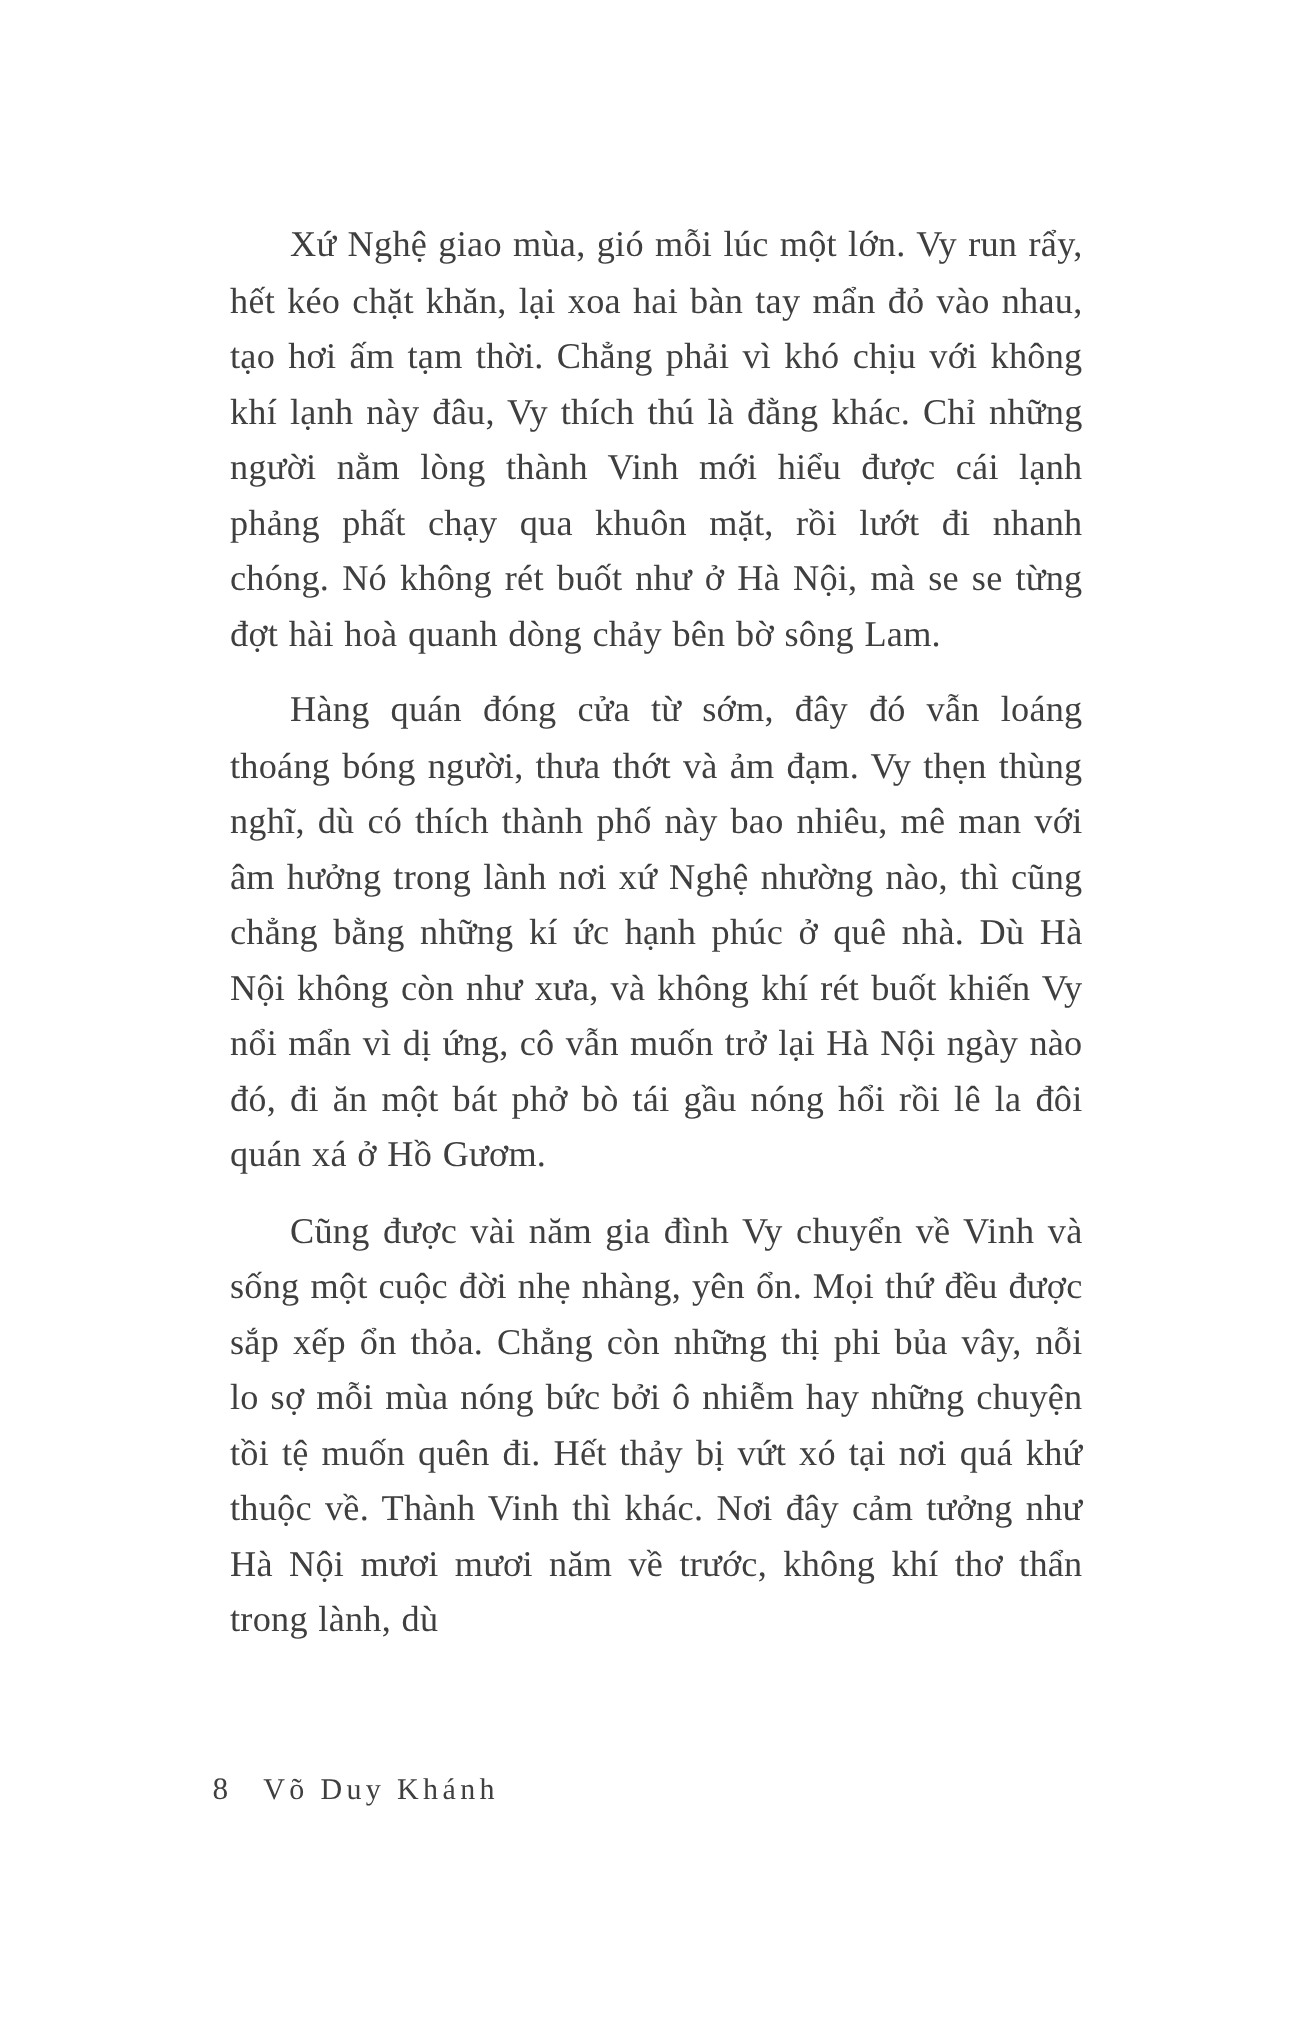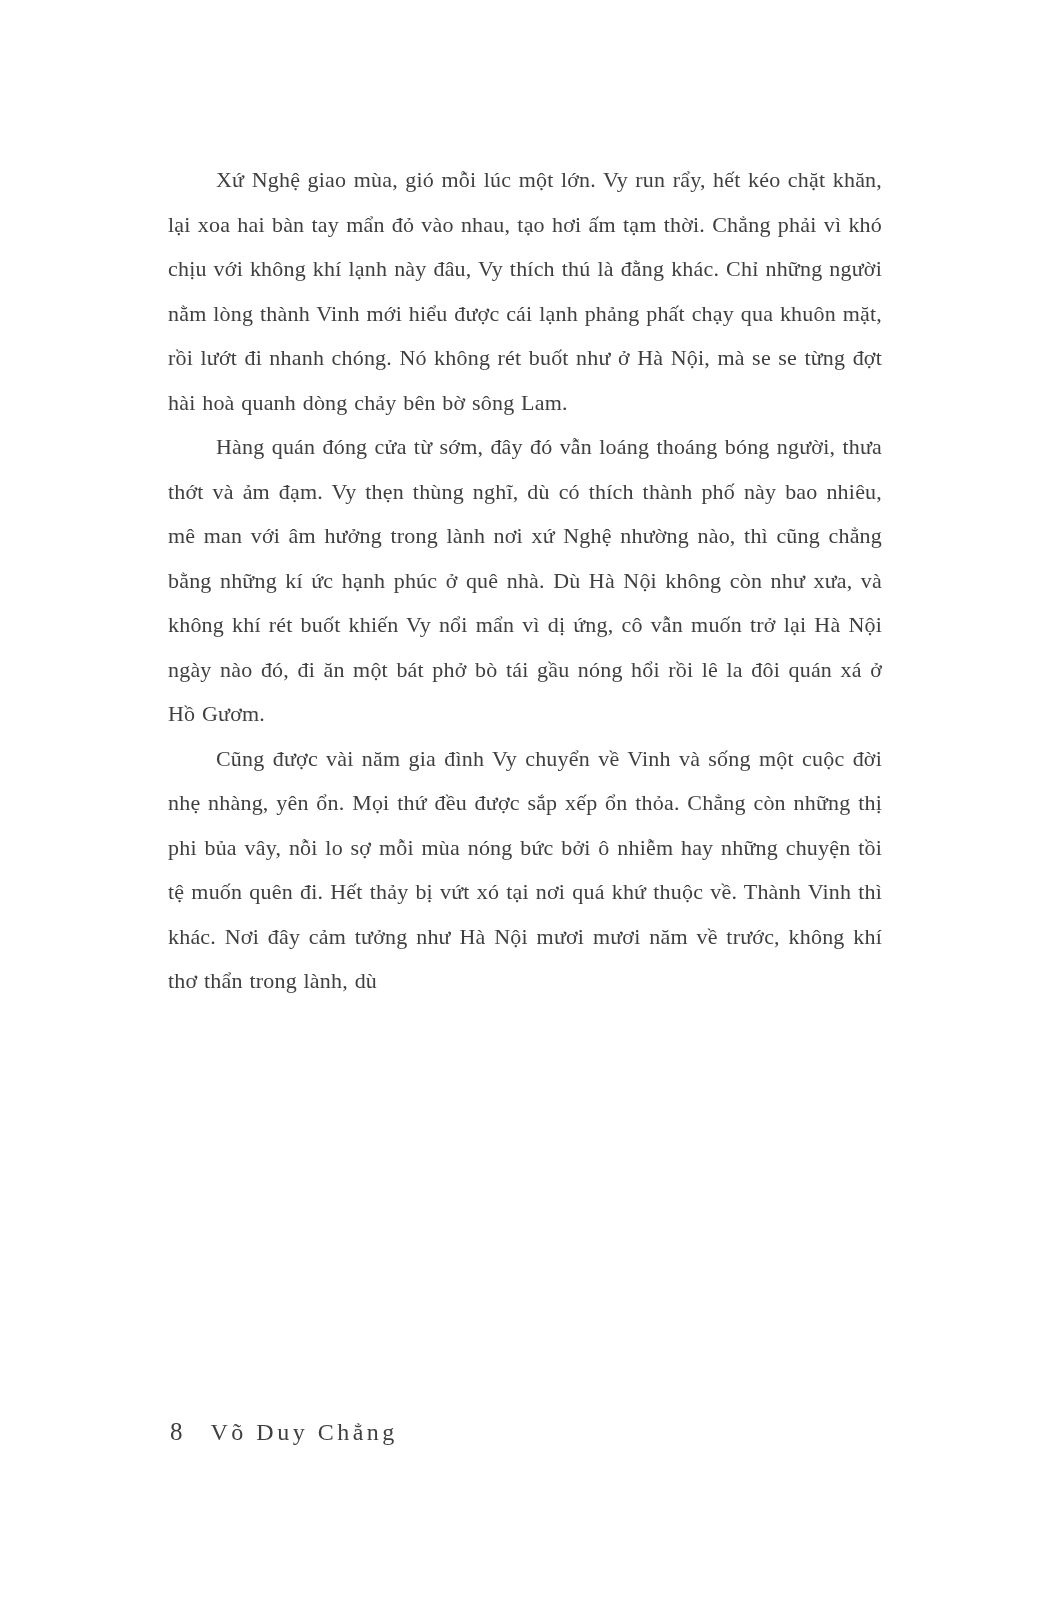--- a/index.html
+++ b/index.html
@@ -23,22 +23,22 @@
     height: 1623px;
     background: #ffffff;
   }
   .content {
     position: absolute;
     top: 158px;
     left: 168px;
     width: 714px;
   }
   .content p {
-    margin: 0;
-    font-size: 22px;
+    margin: 16px;
+    font-size: 29px;
     line-height: 44.5px;
     text-align: justify;
     text-indent: 48px;
     letter-spacing: 0.2px;
     word-spacing: 1px;
   }
   .footer {
     position: absolute;
     top: 1418px;
     left: 170px;
@@ -62,16 +62,16 @@
 <div class="page">
 
   <div class="content">
     <p>Xứ Nghệ giao mùa, gió mỗi lúc một lớn. Vy run rẩy, hết kéo chặt khăn, lại xoa hai bàn tay mẩn đỏ vào nhau, tạo hơi ấm tạm thời. Chẳng phải vì khó chịu với không khí lạnh này đâu, Vy thích thú là đằng khác. Chỉ những người nằm lòng thành Vinh mới hiểu được cái lạnh phảng phất chạy qua khuôn mặt, rồi lướt đi nhanh chóng. Nó không rét buốt như ở Hà Nội, mà se se từng đợt hài hoà quanh dòng chảy bên bờ sông Lam.</p>
     <p>Hàng quán đóng cửa từ sớm, đây đó vẫn loáng thoáng bóng người, thưa thớt và ảm đạm. Vy thẹn thùng nghĩ, dù có thích thành phố này bao nhiêu, mê man với âm hưởng trong lành nơi xứ Nghệ nhường nào, thì cũng chẳng bằng những kí ức hạnh phúc ở quê nhà. Dù Hà Nội không còn như xưa, và không khí rét buốt khiến Vy nổi mẩn vì dị ứng, cô vẫn muốn trở lại Hà Nội ngày nào đó, đi ăn một bát phở bò tái gầu nóng hổi rồi lê la đôi quán xá ở Hồ Gươm.</p>
     <p>Cũng được vài năm gia đình Vy chuyển về Vinh và sống một cuộc đời nhẹ nhàng, yên ổn. Mọi thứ đều được sắp xếp ổn thỏa. Chẳng còn những thị phi bủa vây, nỗi lo sợ mỗi mùa nóng bức bởi ô nhiễm hay những chuyện tồi tệ muốn quên đi. Hết thảy bị vứt xó tại nơi quá khứ thuộc về. Thành Vinh thì khác. Nơi đây cảm tưởng như Hà Nội mươi mươi năm về trước, không khí thơ thẩn trong lành, dù</p>
   </div>
 
   <div class="footer">
     <span class="page-number">8</span>
-    <span class="author">Võ Duy Chẳng</span>
+    <span class="author">Võ Duy Khánh</span>
   </div>
 
 </div>
 
 </body></html>

